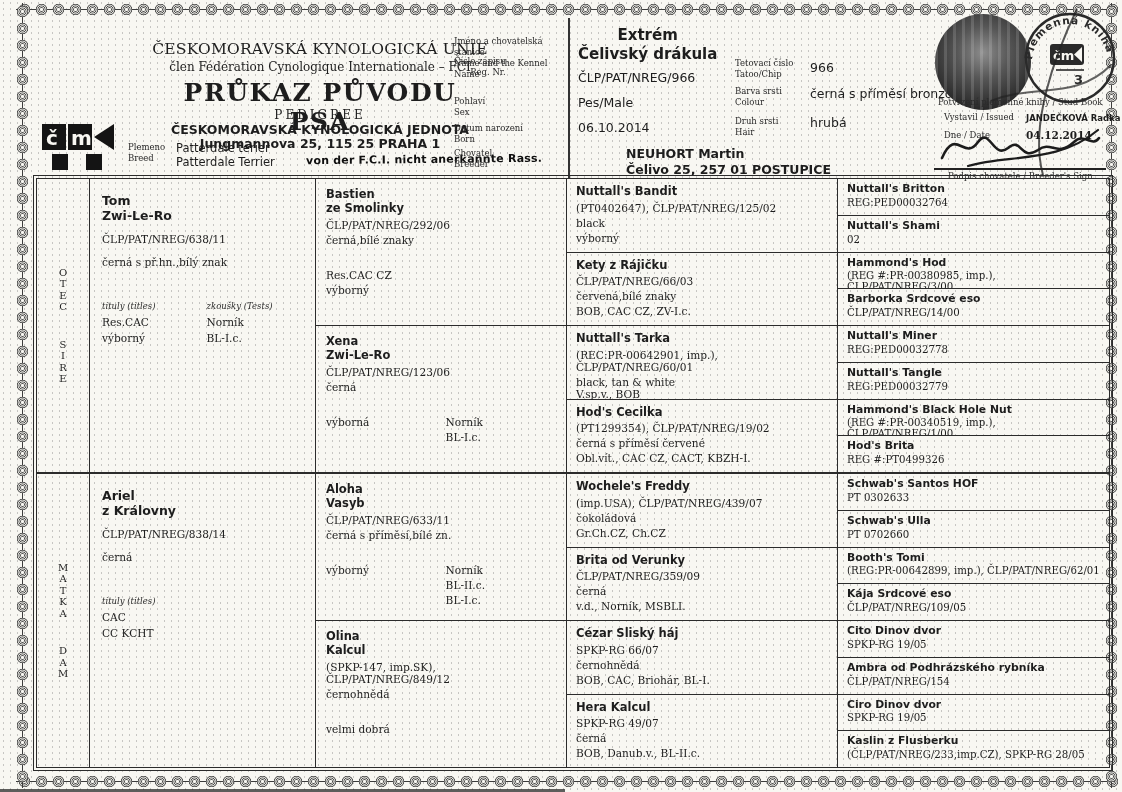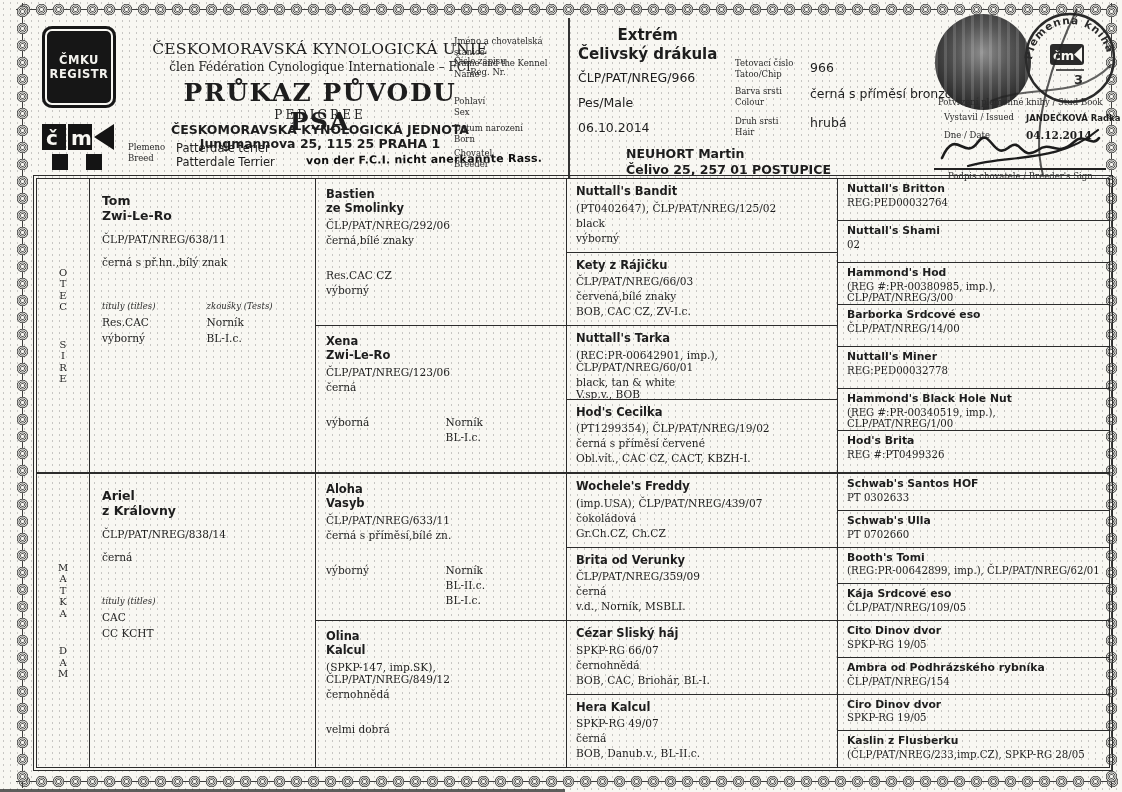--- a/index.html
+++ b/index.html
@@ -86,24 +86,20 @@
 <body>
 
 <div class="page">
   <div class="dots"></div>
 
   <div class="chain chain-h" style="left:16px;right:4px;top:3px;"></div>
   <div class="chain chain-h" style="left:16px;right:4px;bottom:4px;"></div>
   <div class="chain chain-v" style="left:16px;top:3px;bottom:4px;"></div>
   <div class="chain chain-v" style="right:4px;top:3px;bottom:4px;"></div>
 
-  <div class="abs reg-stamp">
-    <span data-bind="header.registry_stamp">ČMKU
-REGISTR</span>
-  </div>
   <svg class="abs" style="left:42px;top:112px;" width="74" height="60" viewBox="0 0 74 60">
     <rect x="0" y="12" width="24" height="26" fill="#141414"></rect>
     <rect x="26" y="12" width="24" height="26" fill="#141414"></rect>
     <rect x="10" y="42" width="16" height="16" fill="#141414"></rect>
     <rect x="44" y="42" width="16" height="16" fill="#141414"></rect>
     <text x="4" y="33" font-family="DejaVu Sans" font-weight="bold" font-size="20" fill="#f8f7f2">č</text>
     <text x="29" y="33" font-family="DejaVu Sans" font-weight="bold" font-size="20" fill="#f8f7f2">m</text>
     <polygon points="72,12 52,25 72,38" fill="#141414"></polygon>
   </svg>
 
@@ -278,20 +274,24 @@
           </div>
         <div class="g4cell">
           <div class="aname" data-bind="pedigree.gen4.3.name">Barborka Srdcové eso</div>
           <div class="areg" data-bind="pedigree.gen4.3.reg">ČLP/PAT/NREG/14/00</div>
           </div>
         <div class="g4cell">
           <div class="aname" data-bind="pedigree.gen4.4.name">Nuttall's Miner</div>
           <div class="areg" data-bind="pedigree.gen4.4.reg">REG:PED00032778</div>
           </div>
         <div class="g4cell">
+          <div class="aname" data-bind="pedigree.gen4.5.name">Nuttall's Tangle</div>
+          <div class="areg" data-bind="pedigree.gen4.5.reg">REG:PED00032779</div>
+          </div>
+        <div class="g4cell">
           <div class="aname" data-bind="pedigree.gen4.6.name">Hammond's Black Hole Nut</div>
           <div class="areg" data-bind="pedigree.gen4.6.reg">(REG #:PR-00340519, imp.), ČLP/PAT/NREG/1/00</div>
           </div>
         <div class="g4cell">
           <div class="aname" data-bind="pedigree.gen4.7.name">Hod's Brita</div>
           <div class="areg" data-bind="pedigree.gen4.7.reg">REG #:PT0499326</div>
           </div>
       </div>
     </div>
 

